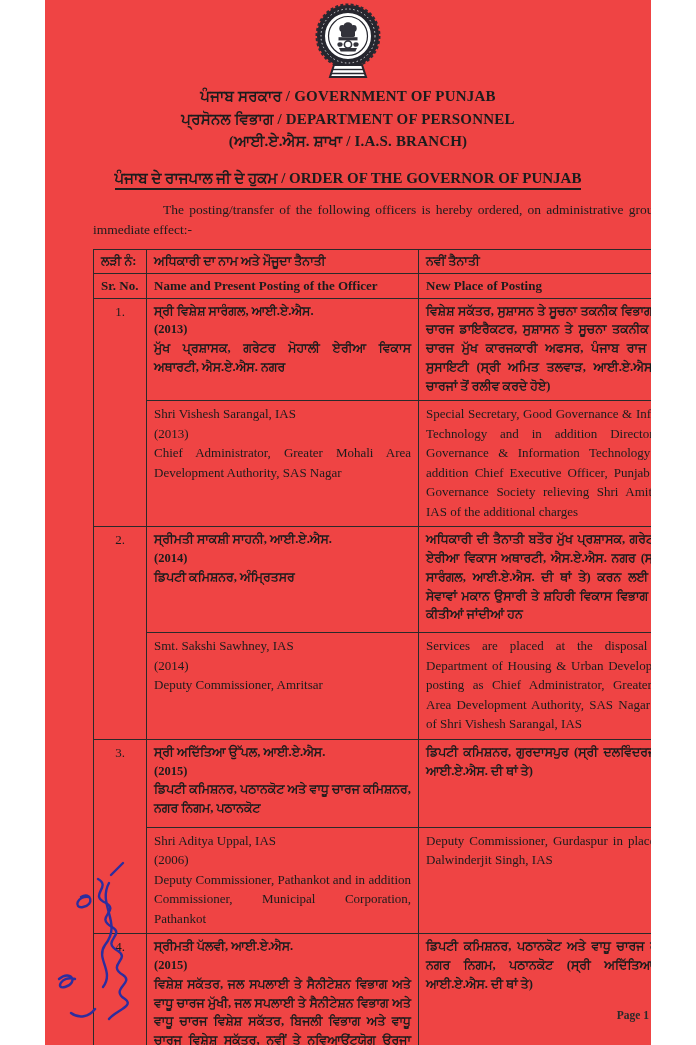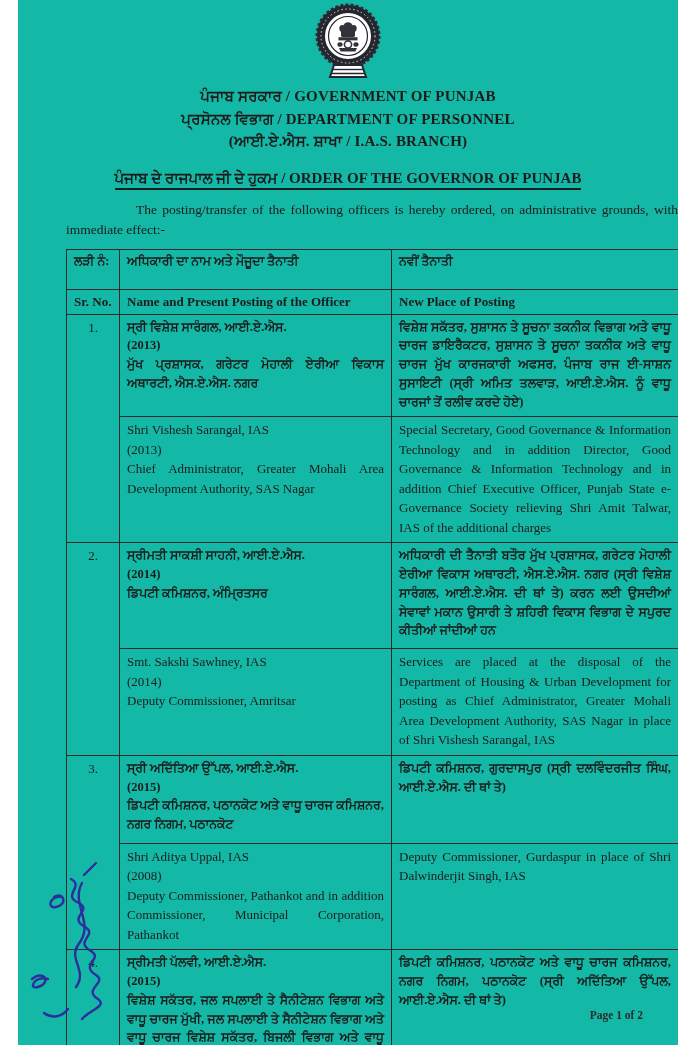--- a/index.html
+++ b/index.html
@@ -1,21 +1,21 @@
 <!DOCTYPE html>
 <html><head>
 <meta charset="utf-8">
 <style>
   * { margin:0; padding:0; box-sizing:border-box; }
   html,body { background:#ffffff; }
   .page {
     position:relative;
-    width:660px; height:1045px;
+    width:606px; height:1045px;
     margin:0 auto;
-    background:#14b8a6;
+    background:#ef4444;
     font-family:"Liberation Serif", serif;
     color:#1c1c1c;
     overflow:hidden;
   }
   
   .emblem-wrap { display:flex; justify-content:center; padding-top:3px; }
   
   .hdr { text-align:center; line-height:1.5; }
   .hdr .h-line { font-size:15px; font-weight:bold; letter-spacing:.2px; }
   .order-title-wrap { text-align:center; margin-top:16px; }
@@ -52,21 +52,21 @@
   td.sr { text-align:center; padding-left:2px; padding-right:2px; }
   td.ml { white-space:pre-line; text-align:justify; }
   td.pa-cell { font-weight:bold; font-size:12.5px; }
   tr.r1pa td { height:95px; }
   tr.r1en td { height:113px; }
   tr.r2pa td { height:106px; }
   tr.r2en td { height:87px; }
   tr.r3pa td { height:88px; }
   tr.r3en td { height:79px; }
   tr.r4pa td { height:137px; }
-  tr.hdr-pa td { height:23px; padding-top:2px; padding-bottom:18px; font-weight:bold; }
+  tr.hdr-pa td { height:23px; padding-top:2px; padding-bottom:2px; font-weight:bold; }
   tr.hdr-en td { height:23px; padding-top:2px; padding-bottom:2px; font-weight:bold; }
   
   .footer {
     position:absolute; top:1009px; left:0; width:625px;
     text-align:right; font-size:11.5px; font-weight:bold; color:#2a2a2a;
   }
   
   .signature {
     position:absolute; left:6px; top:853px;
     width:90px; height:178px;
@@ -171,21 +171,21 @@
 
       <tr class="r3pa">
         <td class="sr" rowspan="2">3.</td>
         <td class="ml pa-cell">ਸ੍ਰੀ ਅਦਿੱਤਿਆ ਉੱਪਲ, ਆਈ.ਏ.ਐਸ.
 (2015)
 ਡਿਪਟੀ ਕਮਿਸ਼ਨਰ, ਪਠਾਨਕੋਟ ਅਤੇ ਵਾਧੂ ਚਾਰਜ ਕਮਿਸ਼ਨਰ, ਨਗਰ ਨਿਗਮ, ਪਠਾਨਕੋਟ</td>
         <td class="ml pa-cell">ਡਿਪਟੀ ਕਮਿਸ਼ਨਰ, ਗੁਰਦਾਸਪੁਰ (ਸ੍ਰੀ ਦਲਵਿੰਦਰਜੀਤ ਸਿੰਘ, ਆਈ.ਏ.ਐਸ. ਦੀ ਥਾਂ ਤੇ)</td>
       </tr>
       <tr class="r3en">
         <td class="ml">Shri Aditya Uppal, IAS
-(2008)
+(2006)
 Deputy Commissioner, Pathankot and in addition Commissioner, Municipal Corporation, Pathankot</td>
         <td class="ml">Deputy Commissioner, Gurdaspur in place of Shri Dalwinderjit Singh, IAS</td>
       </tr>
 
       <tr class="r4pa">
         <td class="sr">4.</td>
         <td class="ml pa-cell">ਸ੍ਰੀਮਤੀ ਪੱਲਵੀ, ਆਈ.ਏ.ਐਸ.
 (2015)
 ਵਿਸ਼ੇਸ਼ ਸਕੱਤਰ, ਜਲ ਸਪਲਾਈ ਤੇ ਸੈਨੀਟੇਸ਼ਨ ਵਿਭਾਗ ਅਤੇ ਵਾਧੂ ਚਾਰਜ ਮੁੱਖੀ, ਜਲ ਸਪਲਾਈ ਤੇ ਸੈਨੀਟੇਸ਼ਨ ਵਿਭਾਗ ਅਤੇ ਵਾਧੂ ਚਾਰਜ ਵਿਸ਼ੇਸ਼ ਸਕੱਤਰ, ਬਿਜਲੀ ਵਿਭਾਗ ਅਤੇ ਵਾਧੂ ਚਾਰਜ ਵਿਸ਼ੇਸ਼ ਸਕੱਤਰ, ਨਵੀਂ ਤੇ ਨਵਿਆਉਂਟਯੋਗ ਊਰਜਾ ਸਰੋਤ ਵਿਭਾਗ</td>
         <td class="ml pa-cell">ਡਿਪਟੀ ਕਮਿਸ਼ਨਰ, ਪਠਾਨਕੋਟ ਅਤੇ ਵਾਧੂ ਚਾਰਜ ਕਮਿਸ਼ਨਰ, ਨਗਰ ਨਿਗਮ, ਪਠਾਨਕੋਟ (ਸ੍ਰੀ ਅਦਿੱਤਿਆ ਉੱਪਲ, ਆਈ.ਏ.ਐਸ. ਦੀ ਥਾਂ ਤੇ)</td>

